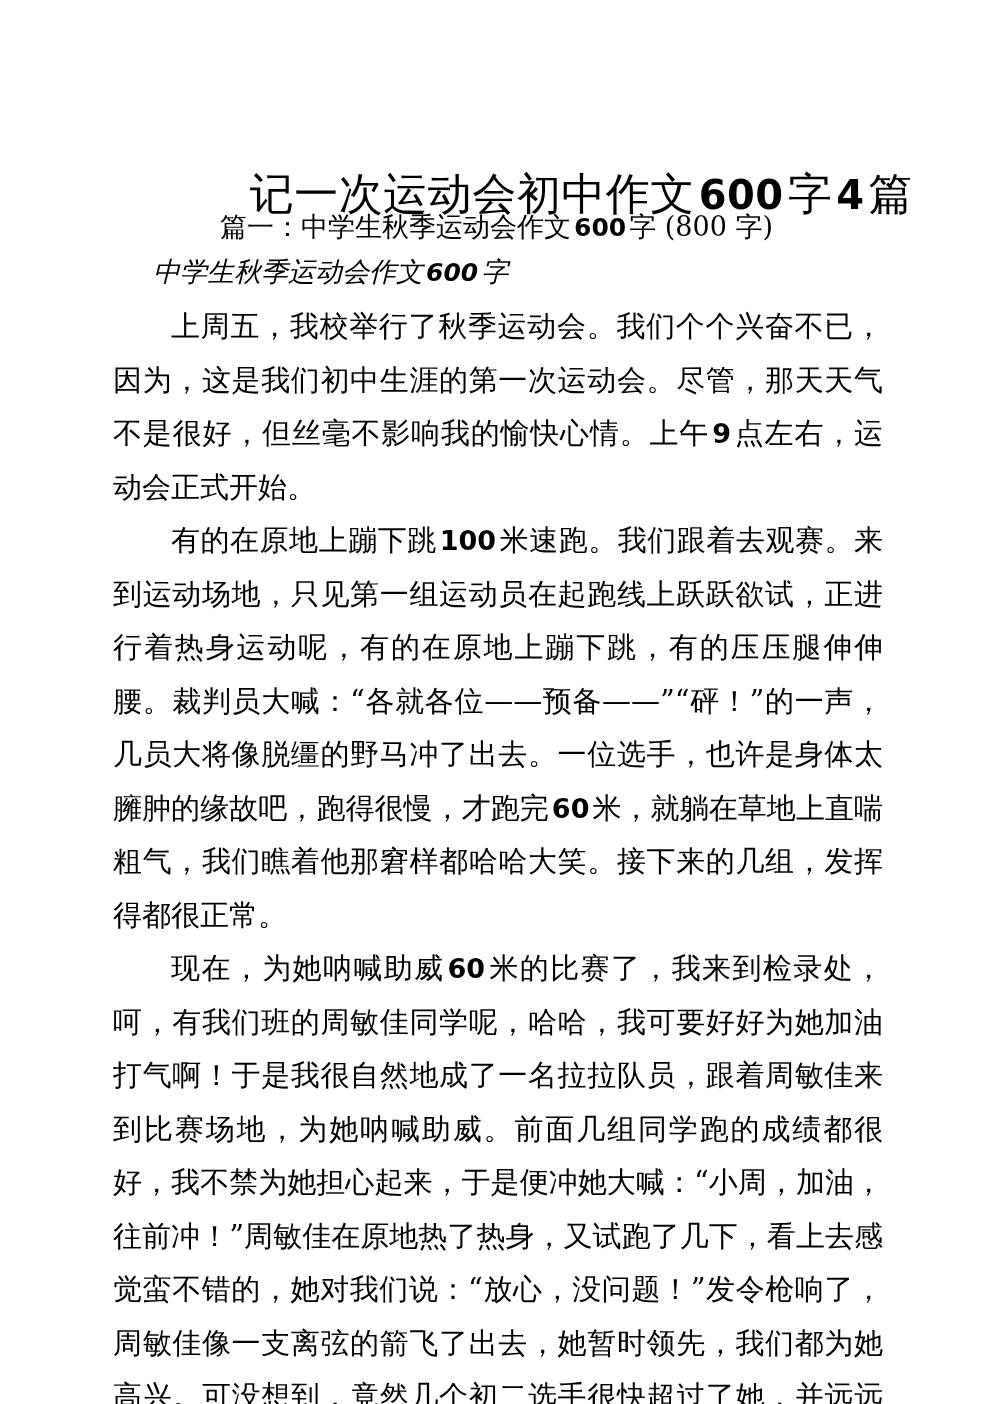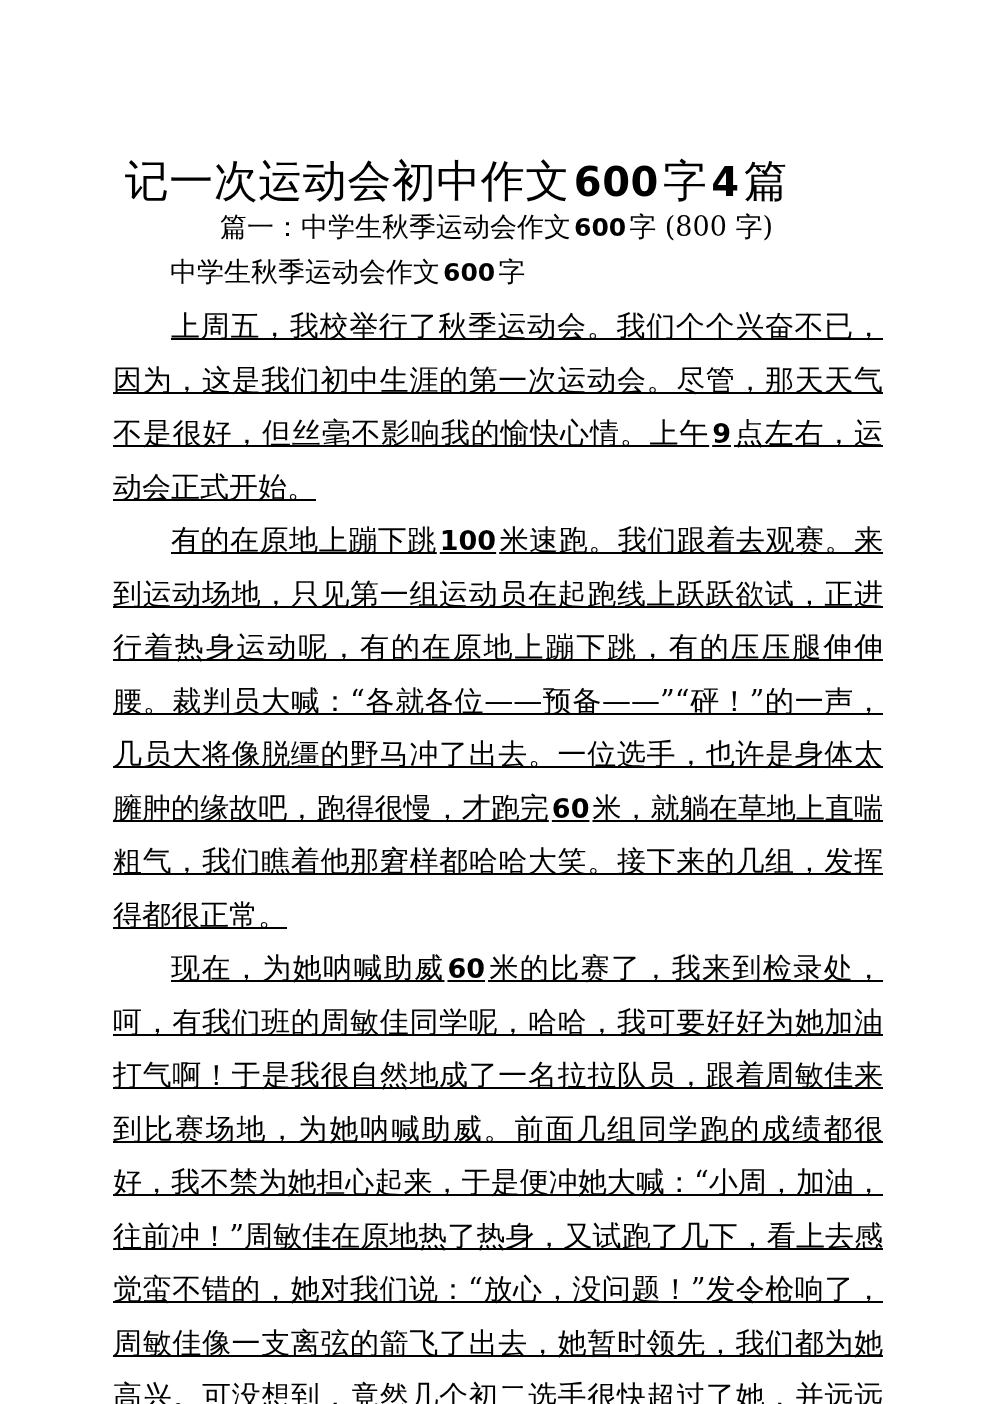--- a/index.html
+++ b/index.html
@@ -12,23 +12,23 @@
     width: 993px;
     height: 1404px;
     background: #ffffff;
     overflow: hidden;
     font-family: "DejaVu Serif", "Liberation Serif", serif;
     color: #000000;
   }
   .doc-title {
     position: absolute;
     left: 0;
-    top: 125px;
+    top: 138px;
     width: 913px;
-    text-align: center;
+    text-align: right;
     font-family: "DejaVu Serif", "Liberation Serif", serif;
     font-size: 44px;
     font-weight: 400;
     line-height: 54px;
     letter-spacing: 0.5px;
     white-space: nowrap;
   }
   .doc-title .num {
     font-family: "DejaVu Sans", "Liberation Sans", sans-serif;
     font-weight: 700;
@@ -47,26 +47,27 @@
     white-space: nowrap;
   }
   .sub-heading .num {
     font-family: "DejaVu Sans", "Liberation Sans", sans-serif;
     font-weight: 700;
     font-size: 25px;
     padding: 0 3px;
   }
   .sub-heading2 {
     position: absolute;
-    left: 170px;
+    left: 153px;
     top: 252px;
     font-family: "DejaVu Serif", "Liberation Serif", serif;
     font-size: 27px;
     line-height: 40px;
     white-space: nowrap;
+    font-style: italic;
   }
   .sub-heading2 .num {
     font-family: "DejaVu Sans", "Liberation Sans", sans-serif;
     font-weight: 700;
     font-size: 25px;
     padding: 0 3px;
   }
   .body-block {
     position: absolute;
     left: 113px;
@@ -76,21 +77,20 @@
   .para {
     margin: 0;
     font-family: "DejaVu Serif", "Liberation Serif", serif;
     font-size: 29px;
     line-height: 53.5px;
     text-align: justify;
     text-justify: inter-character;
     text-indent: 58px;
     word-break: break-all;
     letter-spacing: 0;
-    text-decoration: underline;
   }
   .para .num {
     font-family: "DejaVu Sans", "Liberation Sans", sans-serif;
     font-weight: 700;
     font-size: 27px;
     padding: 0 3px;
   }
 </style>
 </head>
 <body>

